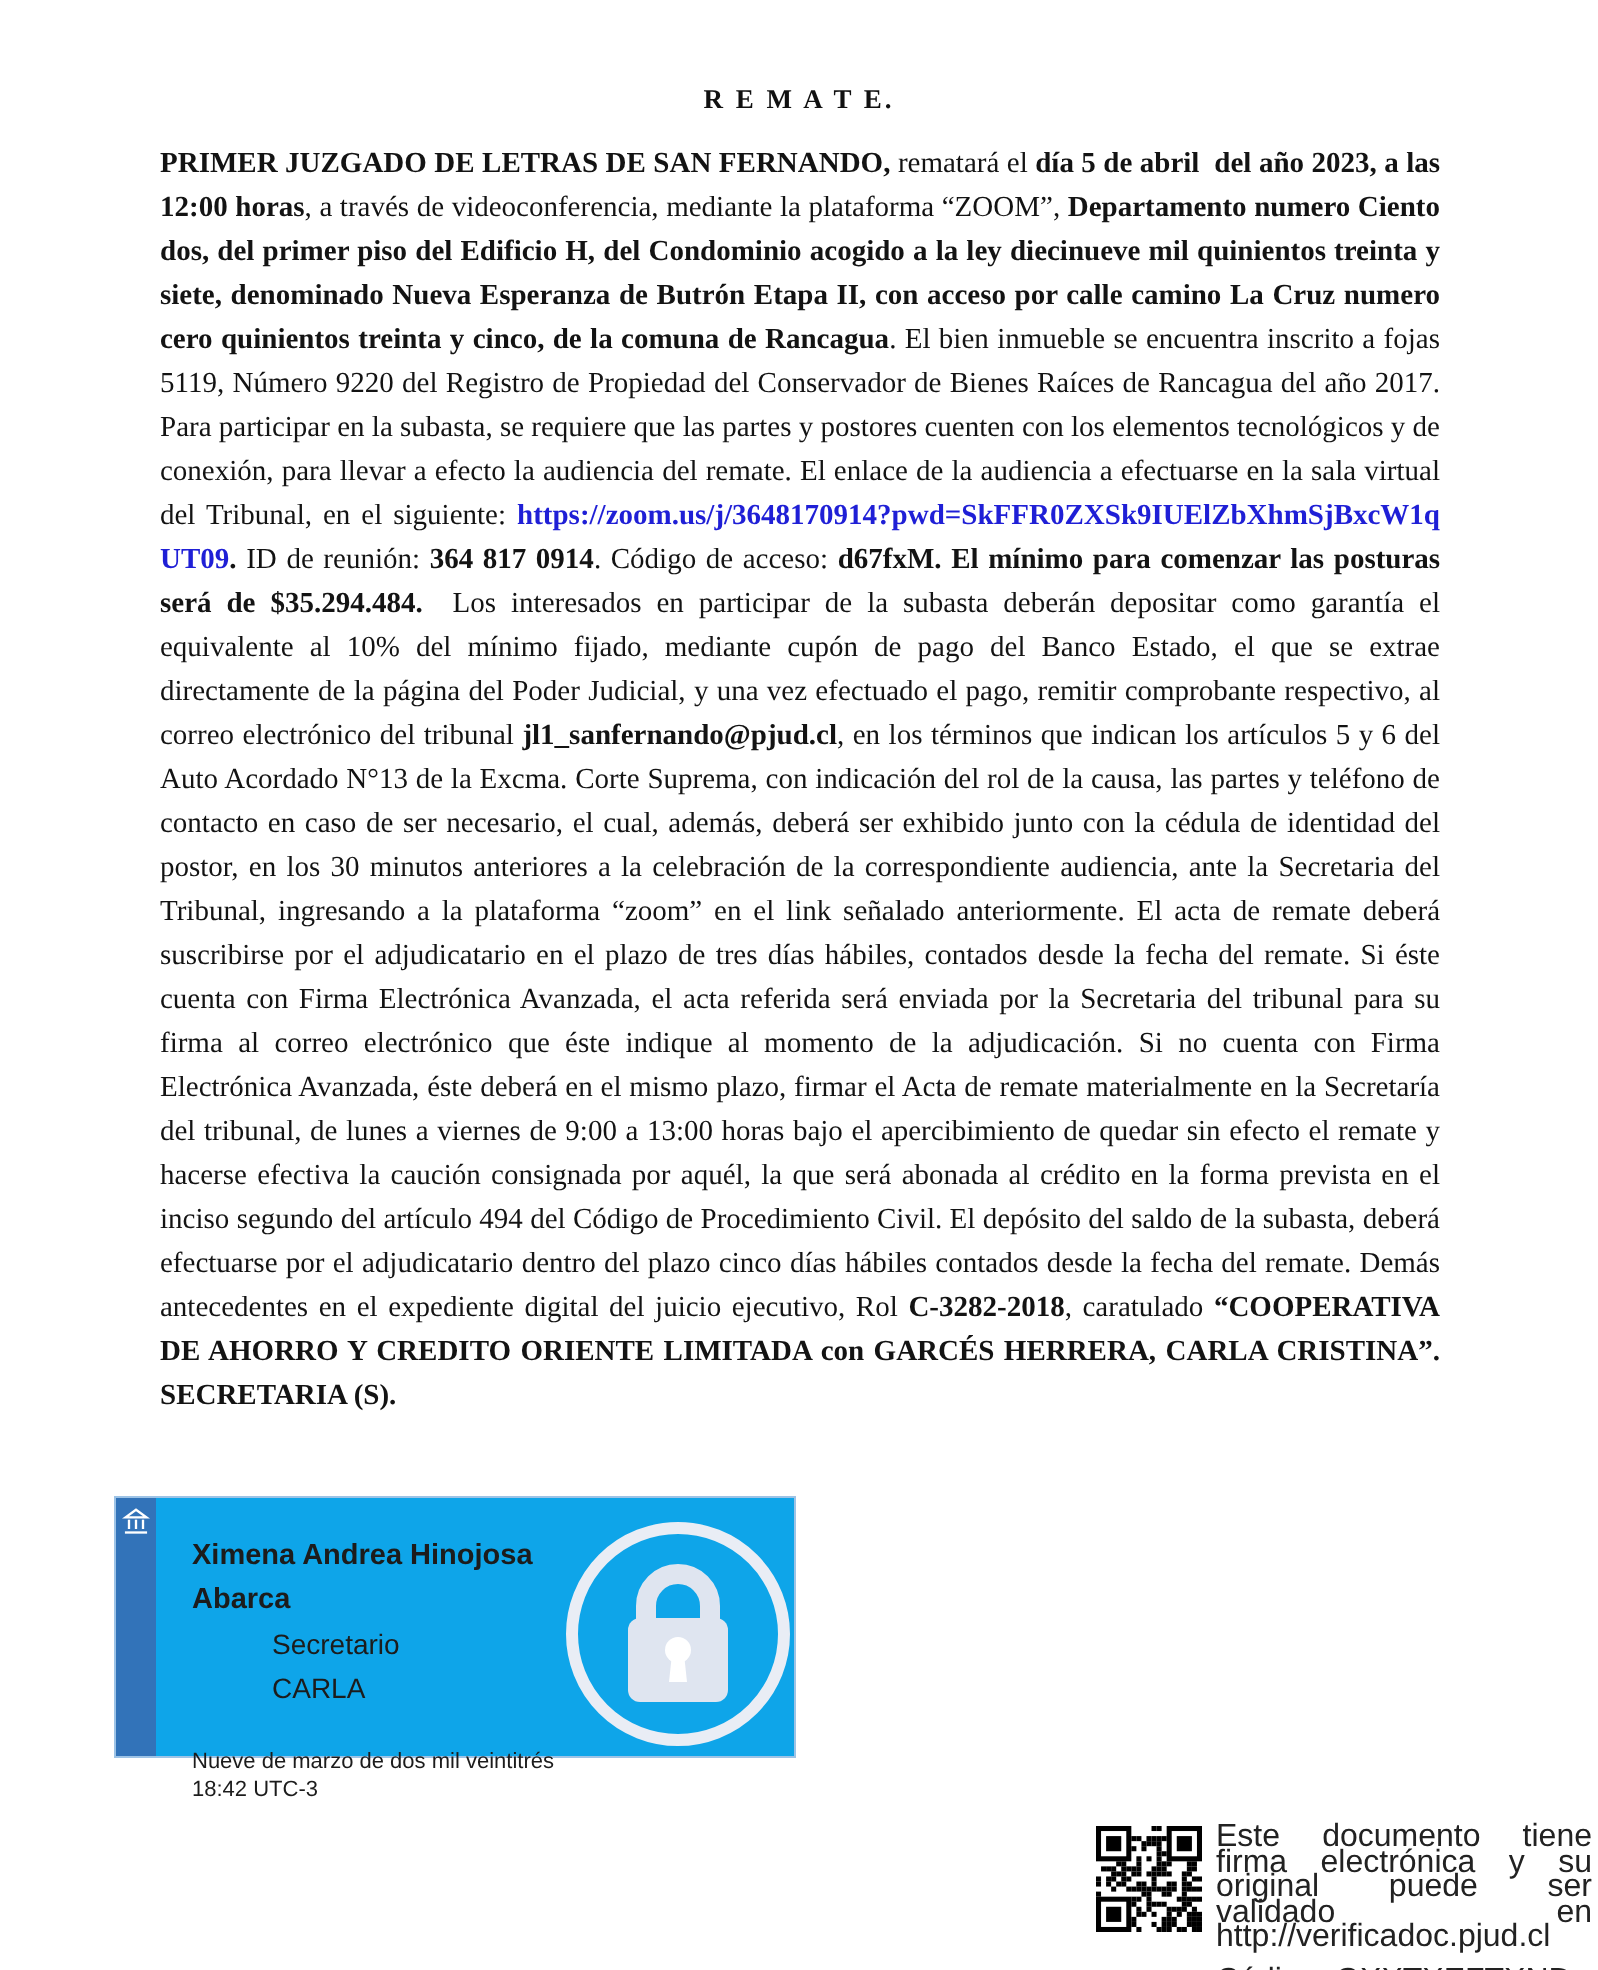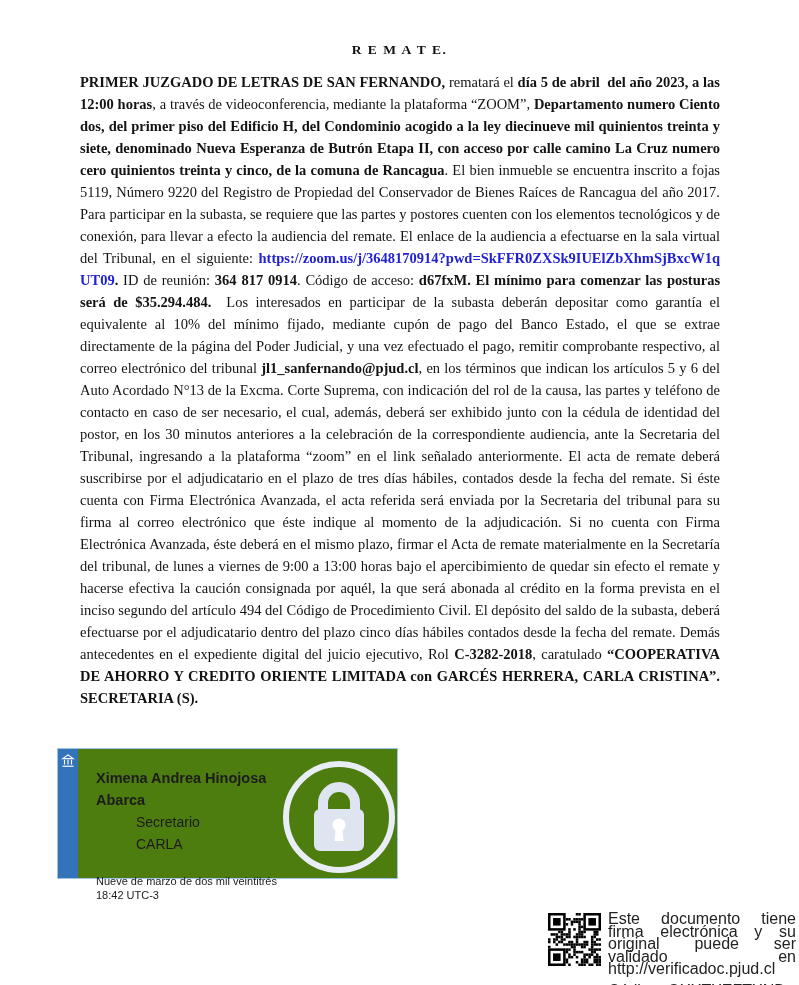--- a/index.html
+++ b/index.html
@@ -22,21 +22,21 @@
     font-size:14.5px;line-height:22px;text-align:justify;
     color:#131313;
   }
   .legal-text span{white-space:pre-wrap;}
   .legal-text .b{font-weight:bold;}
   .legal-text .u{}
   .legal-text .link{font-weight:bold;word-break:break-all;}
 
   .signature-card{
     position:absolute;left:57px;top:748px;width:341px;height:131px;
-    border:1.5px solid #9dc3e6;background:#4d7c0f;box-sizing:border-box;
+    border:1.5px solid #9dc3e6;background:#0ea5e9;box-sizing:border-box;
   }
   .sig-bar{
     position:absolute;left:0;top:0;width:20px;height:100%;
     background:#3273b9;
   }
   .sig-bar svg{position:absolute;top:4px;left:3px;}
   .sig-watermark{
     position:absolute;left:221px;top:8px;width:120px;height:120px;
     pointer-events:none;
   }

